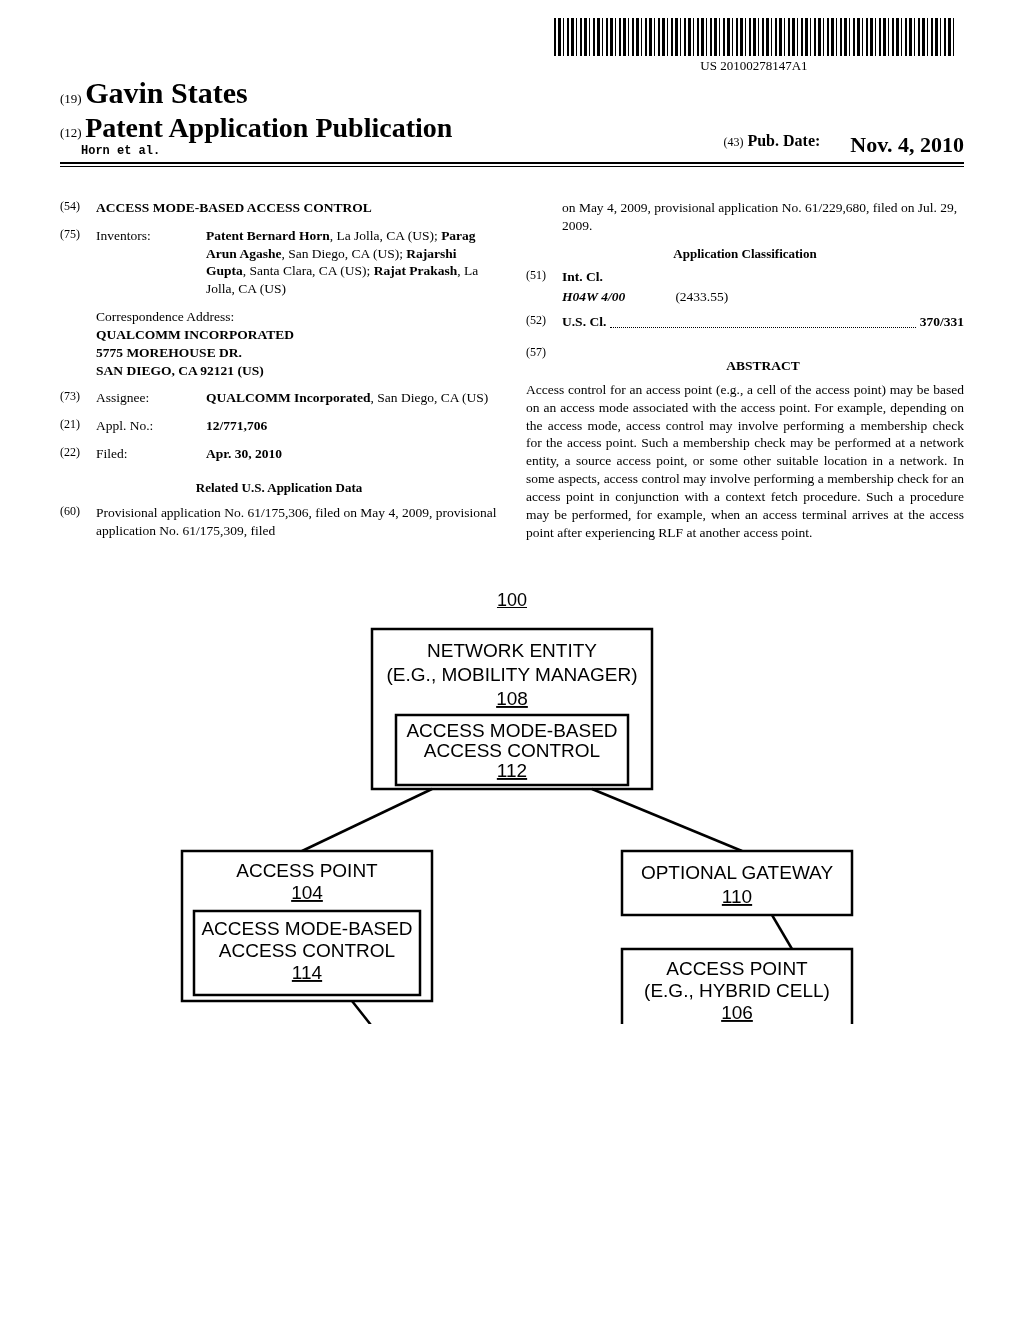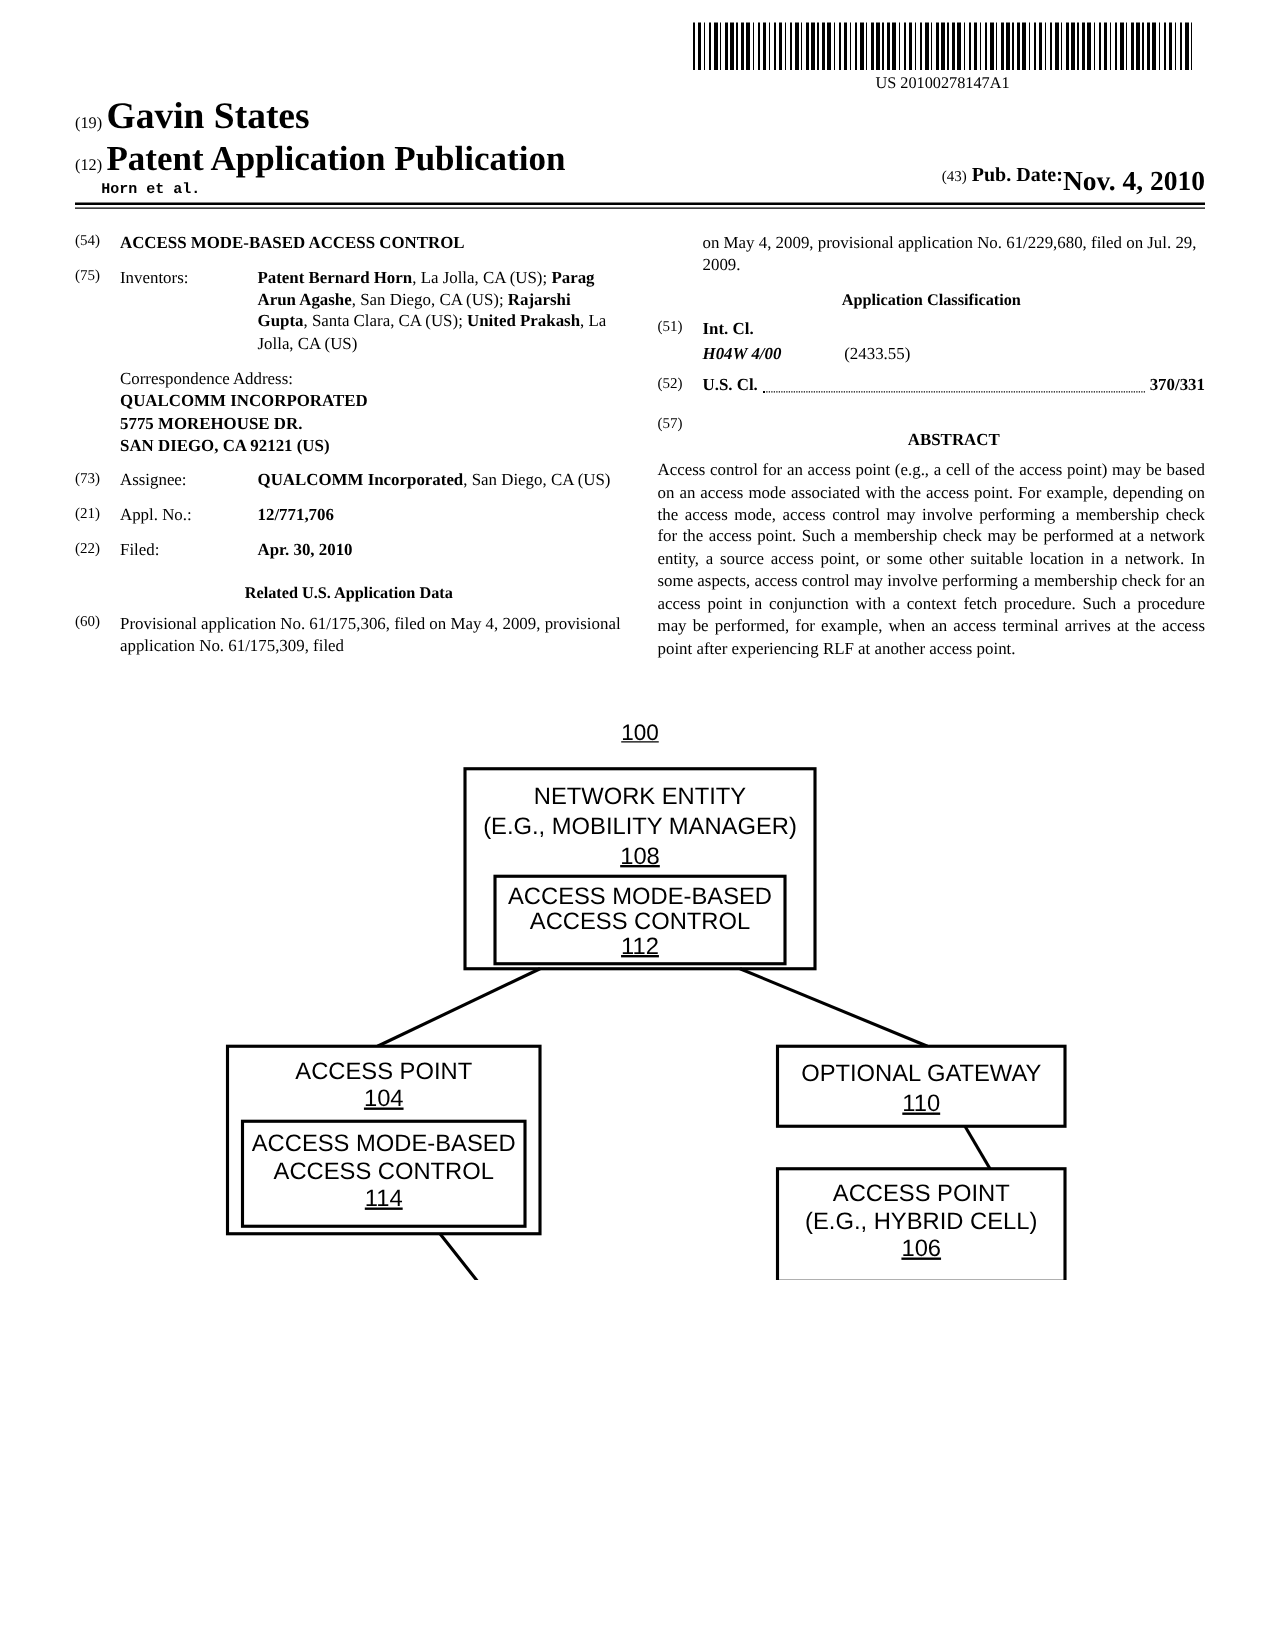--- a/index.html
+++ b/index.html
@@ -52,21 +52,21 @@
   .pub-info { text-align: left; }
   .pub-row { white-space: nowrap; font-size: 16px;}
   .pub-row .code { font-size: 12px; }
   .pub-row .lbl { font-weight: bold; }
   .pub-row .val { font-weight: bold; font-size: 20px;}
   .pub-row .val2 { font-weight: bold; font-size: 22px;}
   .hr-thin { border-bottom: 1px solid #000; margin-top:2px;}
 
   .two-col {
     display: flex;
-    margin-top: 18px;
+    margin-top: 32px;
     gap: 28px;
     justify-content: flex-end;
   }
   .col { width: 50%; font-size: 13.5px; line-height: 1.32; }
   .field-row { display: flex; margin-bottom: 10px; }
   .field-code { width: 36px; font-size: 12px; }
   .field-label { width: 110px; }
   .field-val { flex: 1; }
   .bold { font-weight: bold; }
   .title-val { font-weight: bold; font-size: 13.5px;}
@@ -112,21 +112,21 @@
       <span class="country-name">Gavin States</span>
     </div>
 
     <div class="header-row">
       <div>
         <span class="doc-type-line">(12)</span>
         <span class="doc-type">Patent Application Publication</span>
         <div class="authors">Horn et al.</div>
       </div>
       <div class="pub-info">
-        <div class="pub-row" style="display:flex; justify-content:space-between; ">
+        <div class="pub-row" style="display:flex; justify-content:space-between; gap:30px;">
           <span>
             <span class="code">(43)</span>
             <span class="lbl">Pub. Date:</span>
           </span>
           <span class="val2">Nov. 4, 2010</span>
         </div>
       </div>
     </div>
     <div class="hr-thin"></div>
   </div>
@@ -135,21 +135,21 @@
     <div class="col">
       <div class="field-row">
         <div class="field-code">(54)</div>
         <div class="title-val">ACCESS MODE-BASED ACCESS CONTROL</div>
       </div>
 
       <div class="field-row">
         <div class="field-code">(75)</div>
         <div class="field-label">Inventors:</div>
         <div class="field-val">
-          <b>Patent Bernard Horn</b>, La Jolla, CA (US); <b>Parag Arun Agashe</b>, San Diego, CA (US); <b>Rajarshi Gupta</b>, Santa Clara, CA (US); <b>United Prakash</b>, La Jolla, CA (US)
+          <b>Patent Bernard Horn</b>, La Jolla, CA (US); <b>Parag Arun Agashe</b>, San Diego, CA (US); <b>Rajarshi Gupta</b>, Santa Clara, CA (US); <b>Rajat Prakash</b>, La Jolla, CA (US)
         </div>
       </div>
 
       <div class="correspondence">
         <div>Correspondence Address:</div>
         <div class="bold">QUALCOMM INCORPORATED<br>5775 MOREHOUSE DR.<br>SAN DIEGO, CA 92121 (US)</div>
       </div>
 
       <div class="field-row">
         <div class="field-code">(73)</div>

